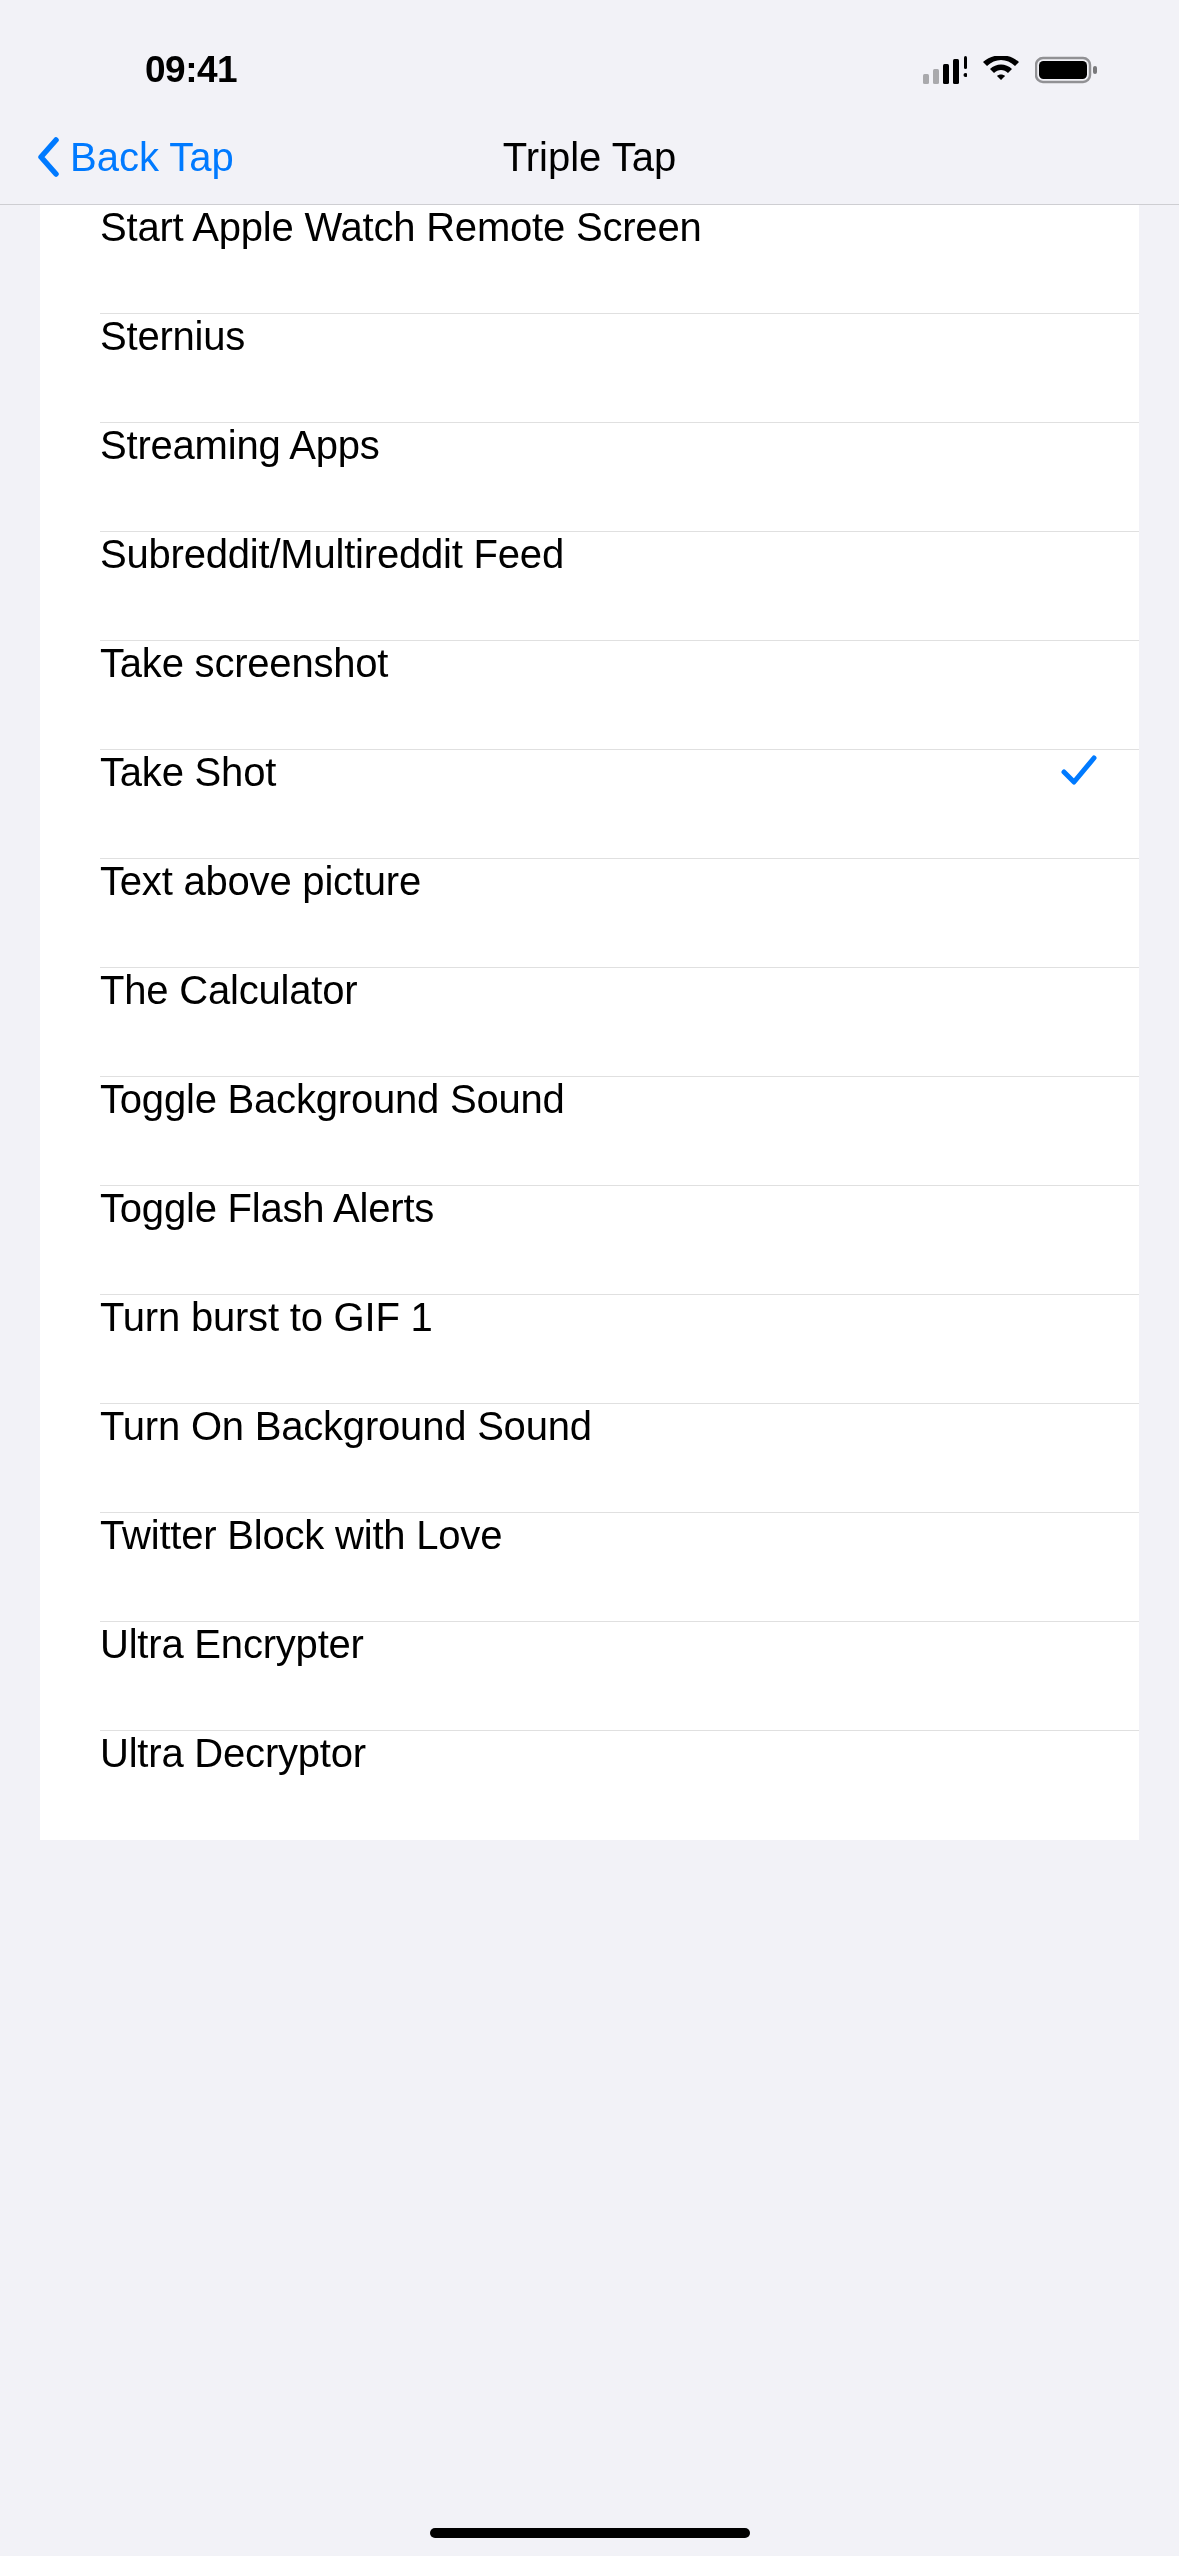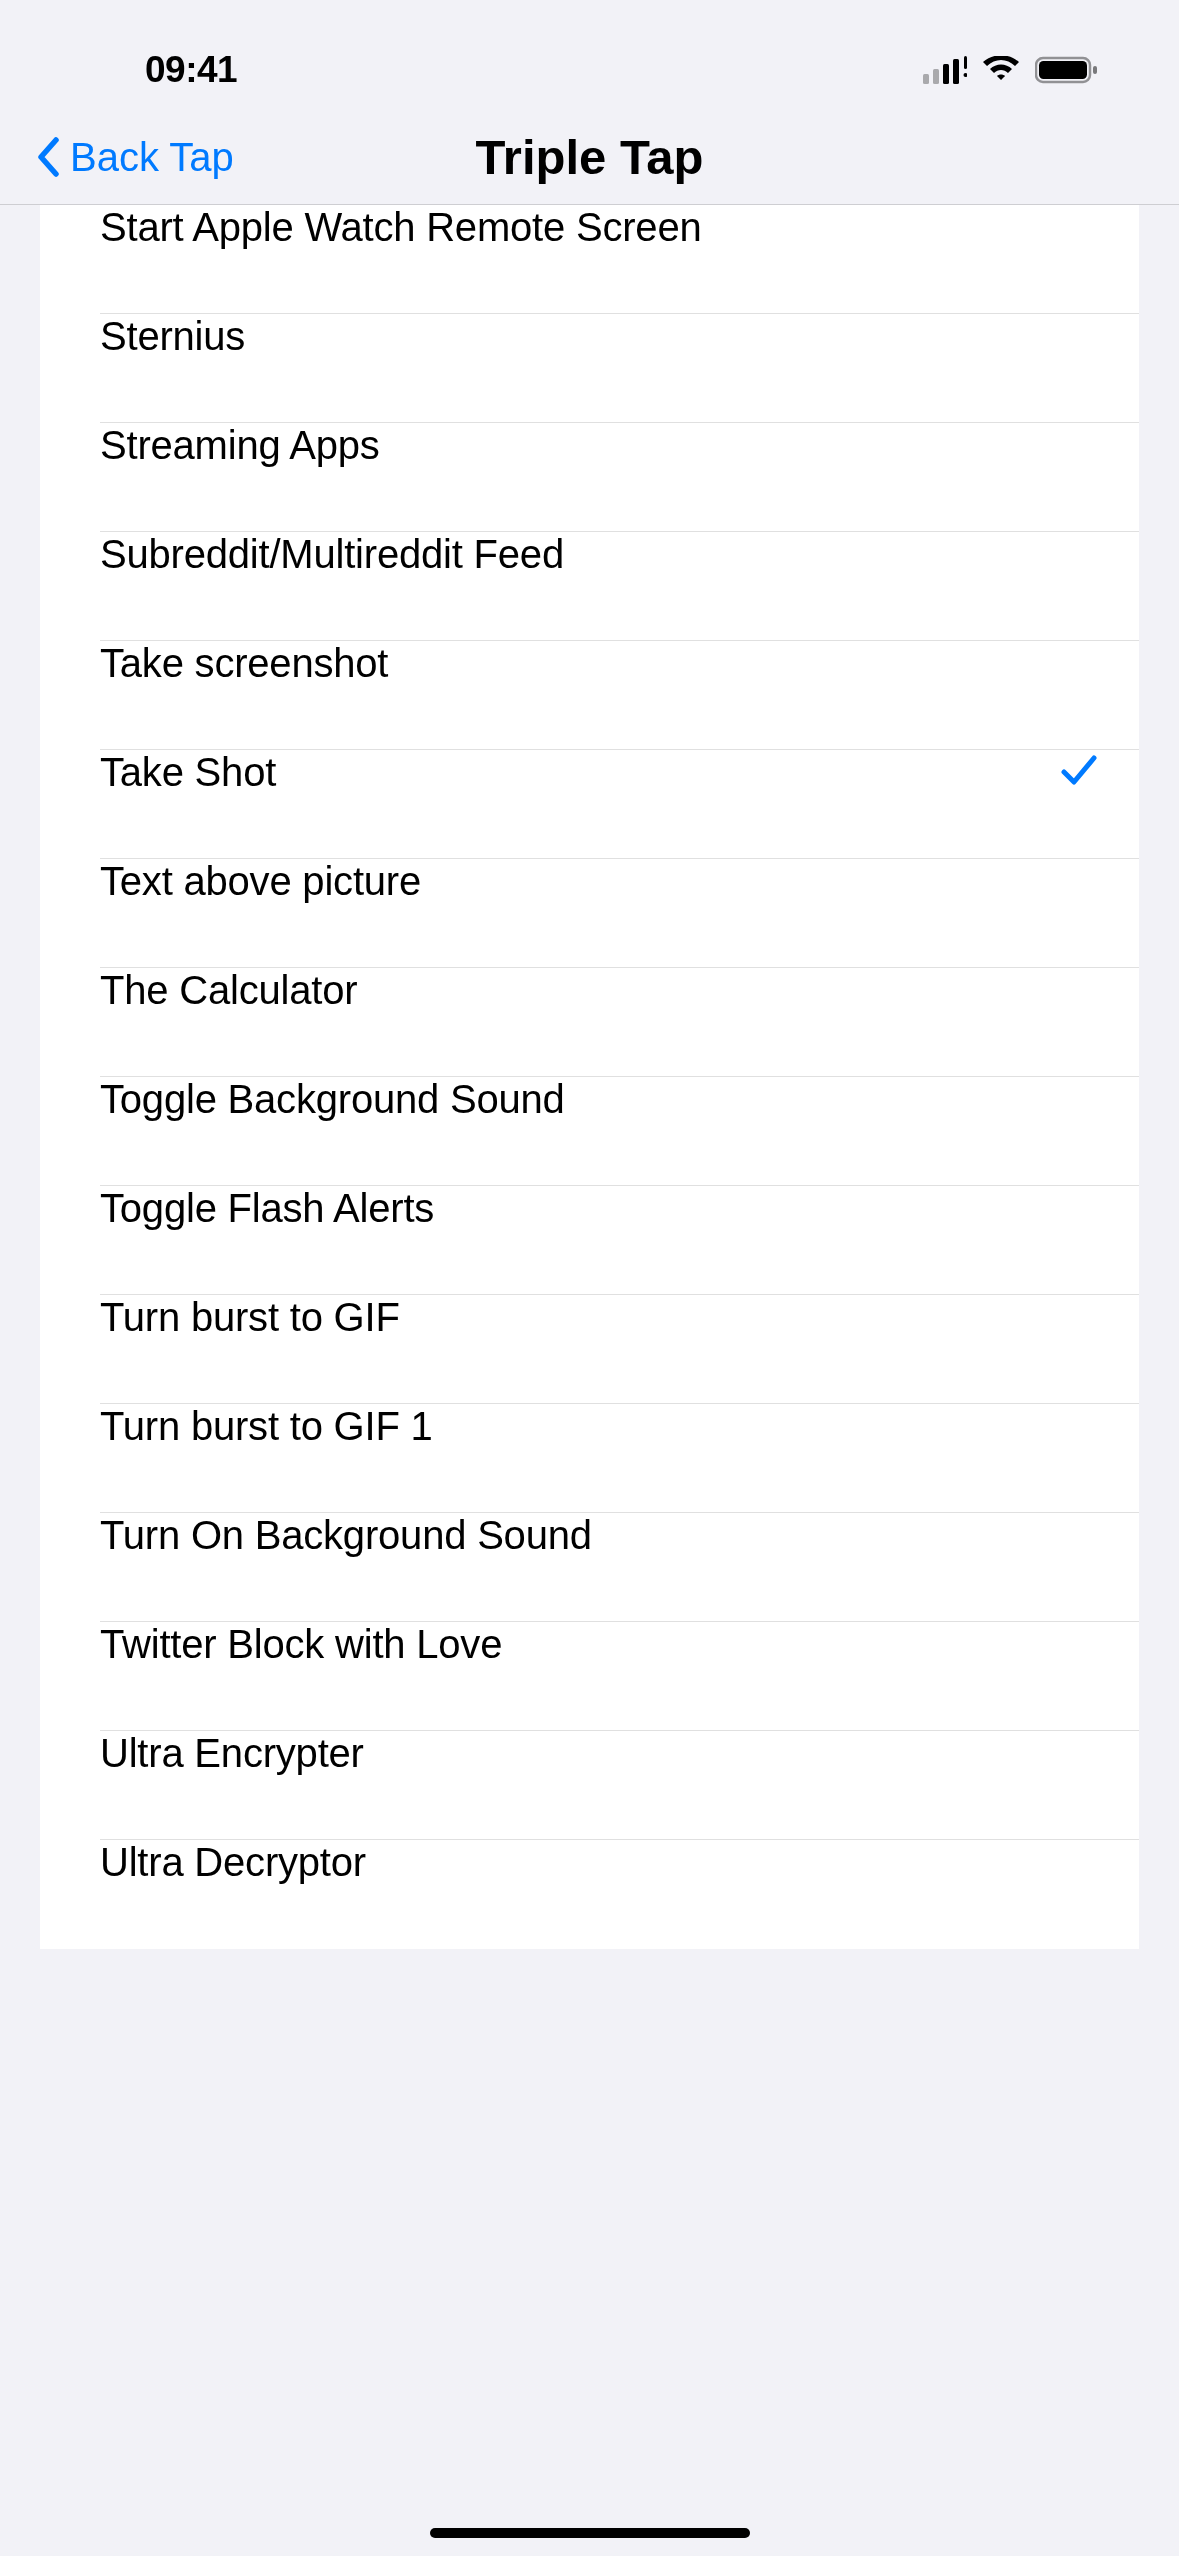--- a/index.html
+++ b/index.html
@@ -51,22 +51,22 @@
       cursor: pointer;
     }
     .back-chevron {
       width: 24px;
       height: 40px;
     }
     .nav-title {
       position: absolute;
       left: 50%;
       transform: translateX(-50%);
-      font-size: 49px;
-      font-weight: 700;
+      font-size: 40px;
+      font-weight: 400;
     }
     .list-container {
       background: #fff;
       margin: 0 40px;
       overflow: hidden;
     }
     .list-row {
       display: flex;
       align-items: flex-start;
       justify-content: space-between;
@@ -170,23 +170,20 @@
     <div class="list-row">
       <span class="row-label">The Calculator</span>
     </div>
     <div class="list-row">
       <span class="row-label">Toggle Background Sound</span>
     </div>
     <div class="list-row">
       <span class="row-label">Toggle Flash Alerts</span>
     </div>
     <div class="list-row">
-      <span class="row-label">Turn burst to GIF</span>
-    </div>
-    <div class="list-row">
       <span class="row-label">Turn burst to GIF 1</span>
     </div>
     <div class="list-row">
       <span class="row-label">Turn On Background Sound</span>
     </div>
     <div class="list-row">
       <span class="row-label">Twitter Block with Love</span>
     </div>
     <div class="list-row">
       <span class="row-label">Ultra Encrypter</span>

